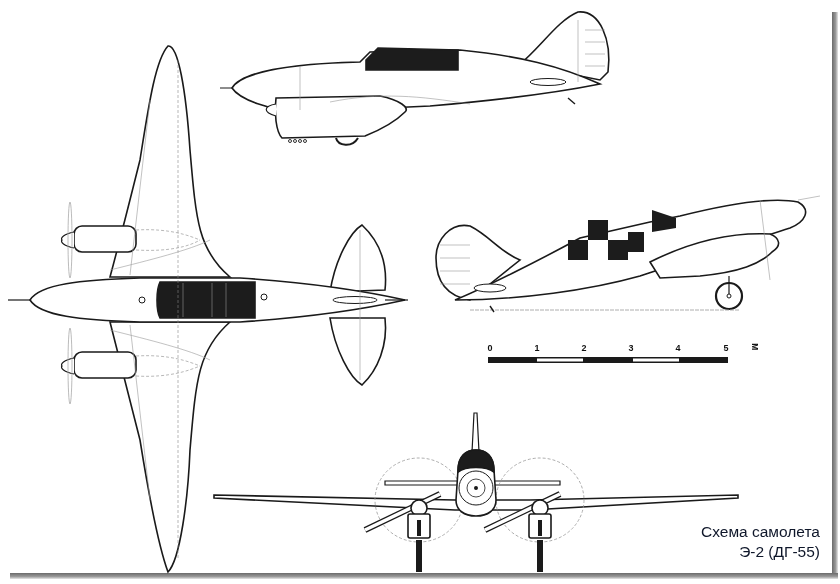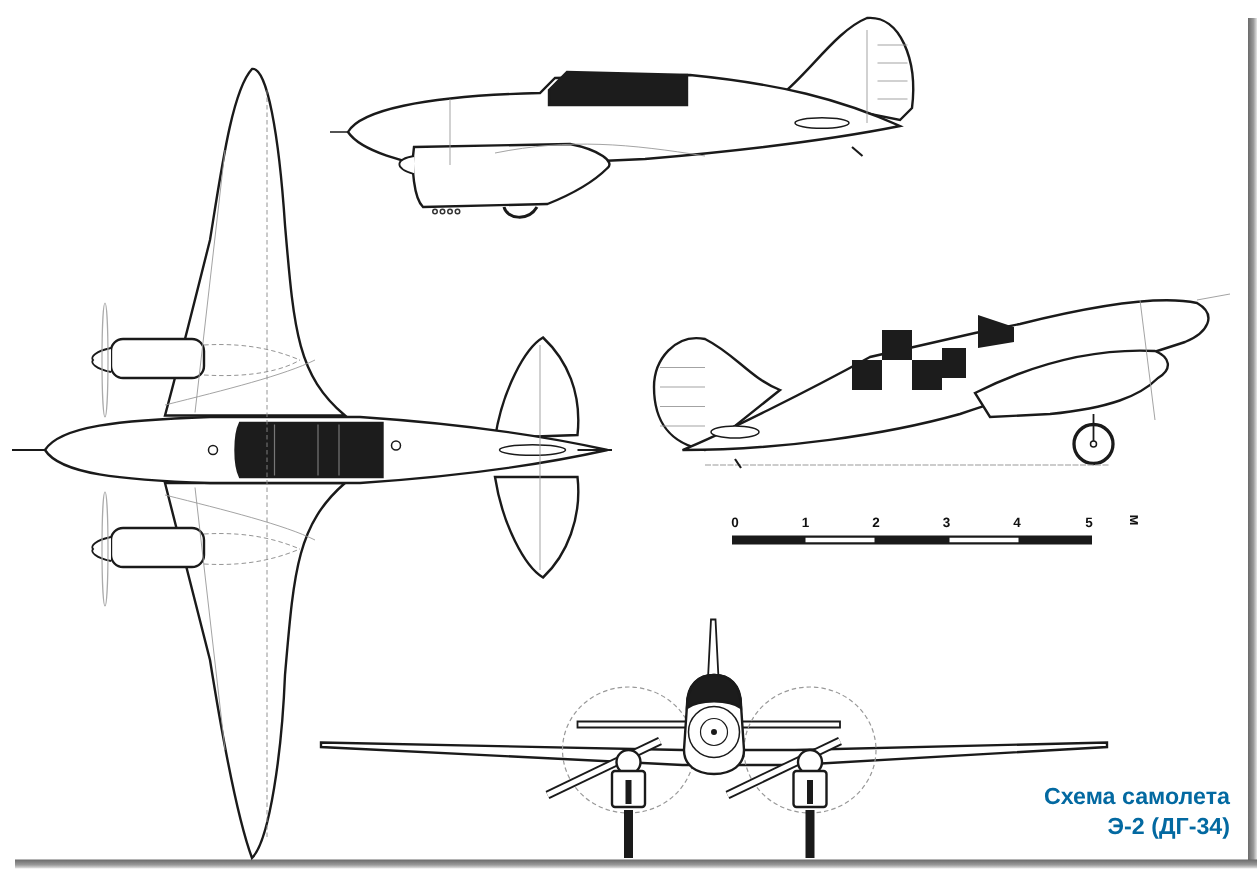--- a/index.html
+++ b/index.html
@@ -3,21 +3,21 @@
 <meta charset="utf-8">
 <style>
   html,body{margin:0;padding:0;background:#ffffff;}
   body{width:840px;height:584px;position:relative;overflow:hidden;font-family:"Liberation Sans",sans-serif;}
   .page{position:absolute;left:0;top:0;width:832px;height:574px;background:#ffffff;}
   .shadow-right{position:absolute;left:832px;top:12px;width:6px;height:566px;background:linear-gradient(to right,#6a6a6a,#9a9a9a 60%,#e6e6e6);}
   .shadow-bottom{position:absolute;left:10px;top:573px;width:828px;height:6px;background:linear-gradient(to bottom,#6a6a6a,#9a9a9a 60%,#e6e6e6);}
   svg.drawing{position:absolute;left:0;top:0;width:840px;height:584px;}
   .scale-label{position:absolute;top:343px;font-size:9px;font-weight:bold;color:#111;transform:translateX(-50%);}
   .scale-unit{position:absolute;left:750px;top:343px;font-size:10px;font-weight:bold;color:#111;writing-mode:vertical-rl;line-height:10px;letter-spacing:0px;}
-  .caption{position:absolute;right:20px;top:522px;text-align:right;font-weight:bold;font-size:15.5px;line-height:20px;color:#0369a1;}
+  .caption{position:absolute;right:20px;top:522px;text-align:right;font-weight:normal;font-size:15.5px;line-height:20px;color:#0f172a;}
 </style>
 </head>
 <body>
 
 <div class="page"></div>
 <div class="shadow-right"></div>
 <div class="shadow-bottom"></div>
 
 <svg class="drawing" viewBox="0 0 840 584" xmlns="http://www.w3.org/2000/svg">
 
@@ -169,14 +169,14 @@
 <span class="scale-label" style="left:490px">0</span>
 <span class="scale-label" style="left:537px">1</span>
 <span class="scale-label" style="left:584px">2</span>
 <span class="scale-label" style="left:631px">3</span>
 <span class="scale-label" style="left:678px">4</span>
 <span class="scale-label" style="left:726px">5</span>
 <span class="scale-unit">м</span>
 
 <div class="caption">
   <div>Схема самолета</div>
-  <div>Э-2 (ДГ-34)</div>
+  <div>Э-2 (ДГ-55)</div>
 </div>
 
 </body></html>

